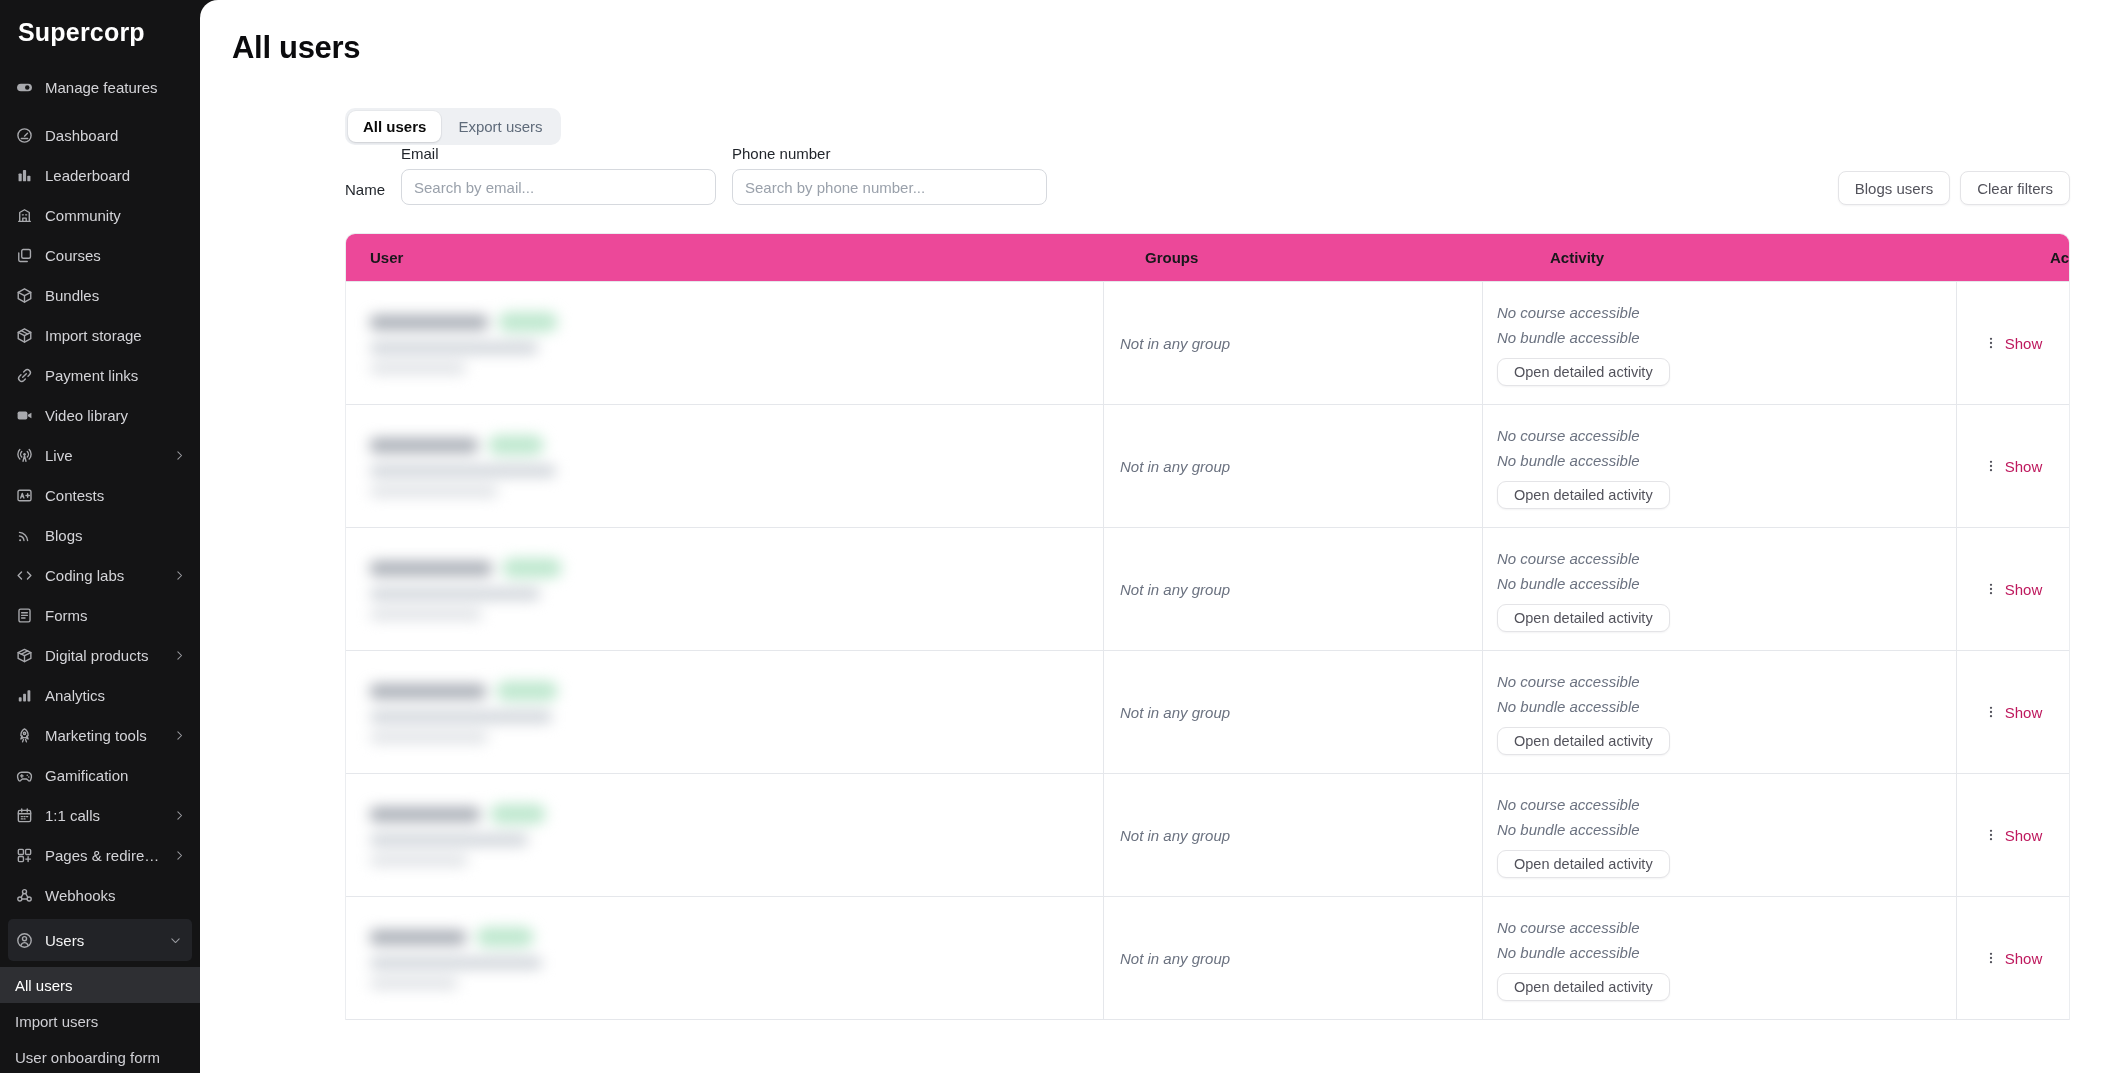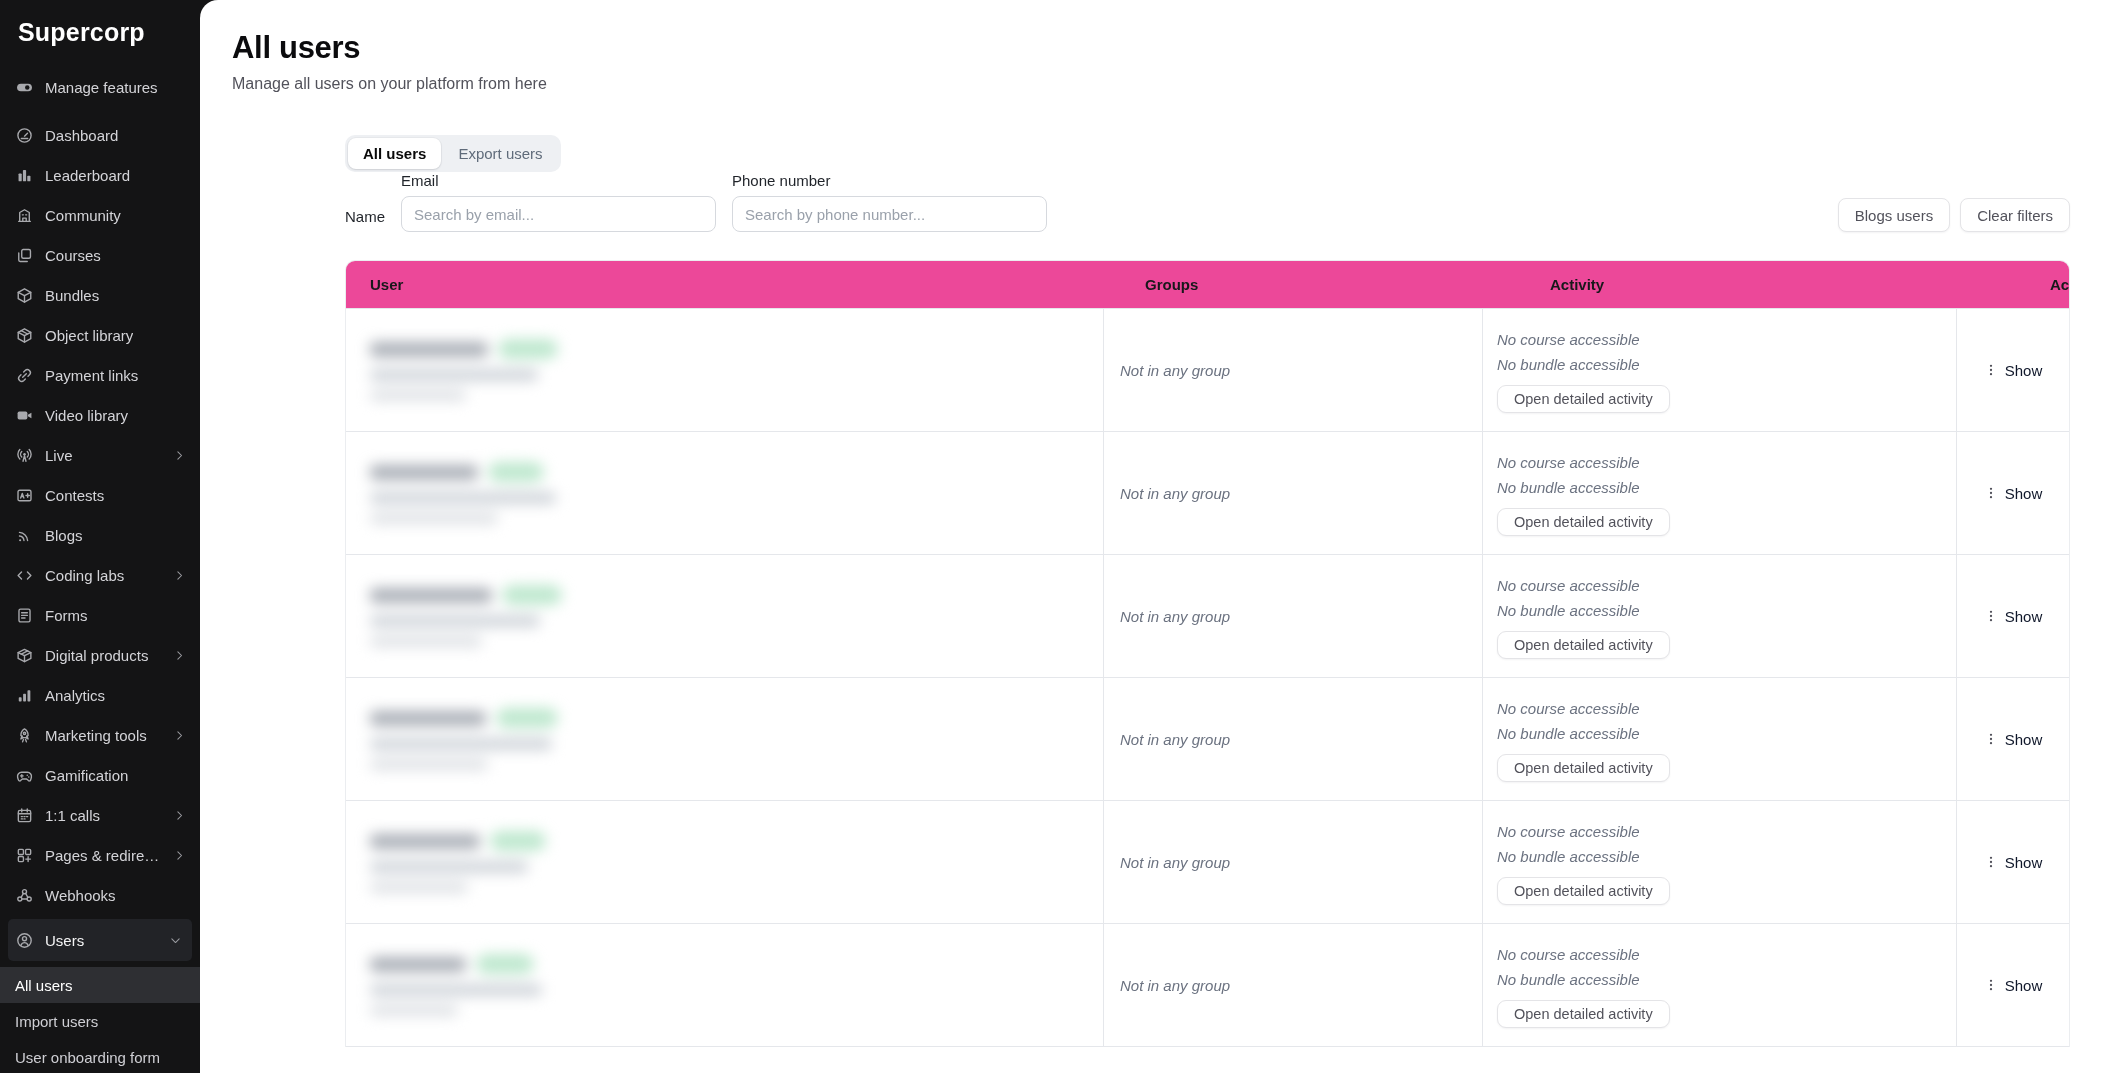--- a/index.html
+++ b/index.html
@@ -108,21 +108,21 @@
   .cell{display:flex;min-width:0;}
   .groups-cell,.activity-cell,.actions-cell{border-left:1px solid var(--border);}
   .muted-italic{font-style:italic;color:var(--muted);font-size:15px;}
   .groups-cell{align-items:center;padding-left:16px;}
   .activity-cell{flex-direction:column;justify-content:center;padding-left:14px;align-items:flex-start;}
   .activity-cell .muted-italic{margin:4px 0;}
   .btn-activity{margin-top:8px;height:28px;font-size:14.5px;border-radius:9px;}
   .actions-cell{align-items:center;justify-content:center;}
   .show-btn{
     display:flex;align-items:center;gap:7px;border:none;background:transparent;
-    color:#0f172a;font-size:15px;cursor:pointer;font-family:inherit;
+    color:#be185d;font-size:15px;cursor:pointer;font-family:inherit;
   }
   .show-btn .icon{color:#52525b;}
   
   .user-cell{flex-direction:column;justify-content:center;padding-left:24px;}
   .blurred{filter:blur(7px);}
   .bline{display:flex;align-items:center;gap:10px;margin-bottom:10px;}
   .bar{display:block;border-radius:5px;}
   .b-name{height:15px;background:#a9aeb6;}
   .bpill{height:20px;border-radius:10px;background:var(--accent-green);}
   .b-l2{height:12px;background:#ced3d9;margin-bottom:9px;}
@@ -202,21 +202,21 @@
 
   <div class="side-item">
     <span class="icon">
             <svg viewBox="0 0 16 16" fill="none" stroke="currentColor" stroke-width="1.3" stroke-linecap="round" stroke-linejoin="round">
               <path d="M8 1.7 13.9 5v6L8 14.3 2.1 11V5z"></path>
               <path d="M2.1 5 8 8.2 13.9 5"></path>
               <path d="M8 8.2v6"></path>
               <path d="M5 3.4l5.9 3.2"></path>
             </svg>
           </span>
-    <span class="side-label">Object library</span>
+    <span class="side-label">Import storage</span>
   </div>
 
   <div class="side-item">
     <span class="icon">
             <svg viewBox="0 0 16 16" fill="none" stroke="currentColor" stroke-width="1.3" stroke-linecap="round" stroke-linejoin="round">
               <path d="M6.3 9.7l3.4-3.4"></path>
               <path d="M7.2 4.7l1.4-1.4a2.9 2.9 0 0 1 4.1 4.1l-1.4 1.4"></path>
               <path d="M8.8 11.3l-1.4 1.4a2.9 2.9 0 0 1-4.1-4.1l1.4-1.4"></path>
             </svg>
           </span>
@@ -422,21 +422,20 @@
       </div>
       <div class="sub-item">
         <span>User onboarding form</span>
       </div>
     </div>
   </nav>
 </aside>
 
 <main class="main">
   <h1 class="page-title">All users</h1>
-  <p class="page-sub">Manage all users on your platform from here</p>
 
   <div class="inner">
     <div class="tabs">
       <button class="tab active">All users</button>
       <button class="tab">Export users</button>
     </div>
 
     <div class="filter-row">
       <div class="field">
         <label>Name</label>

